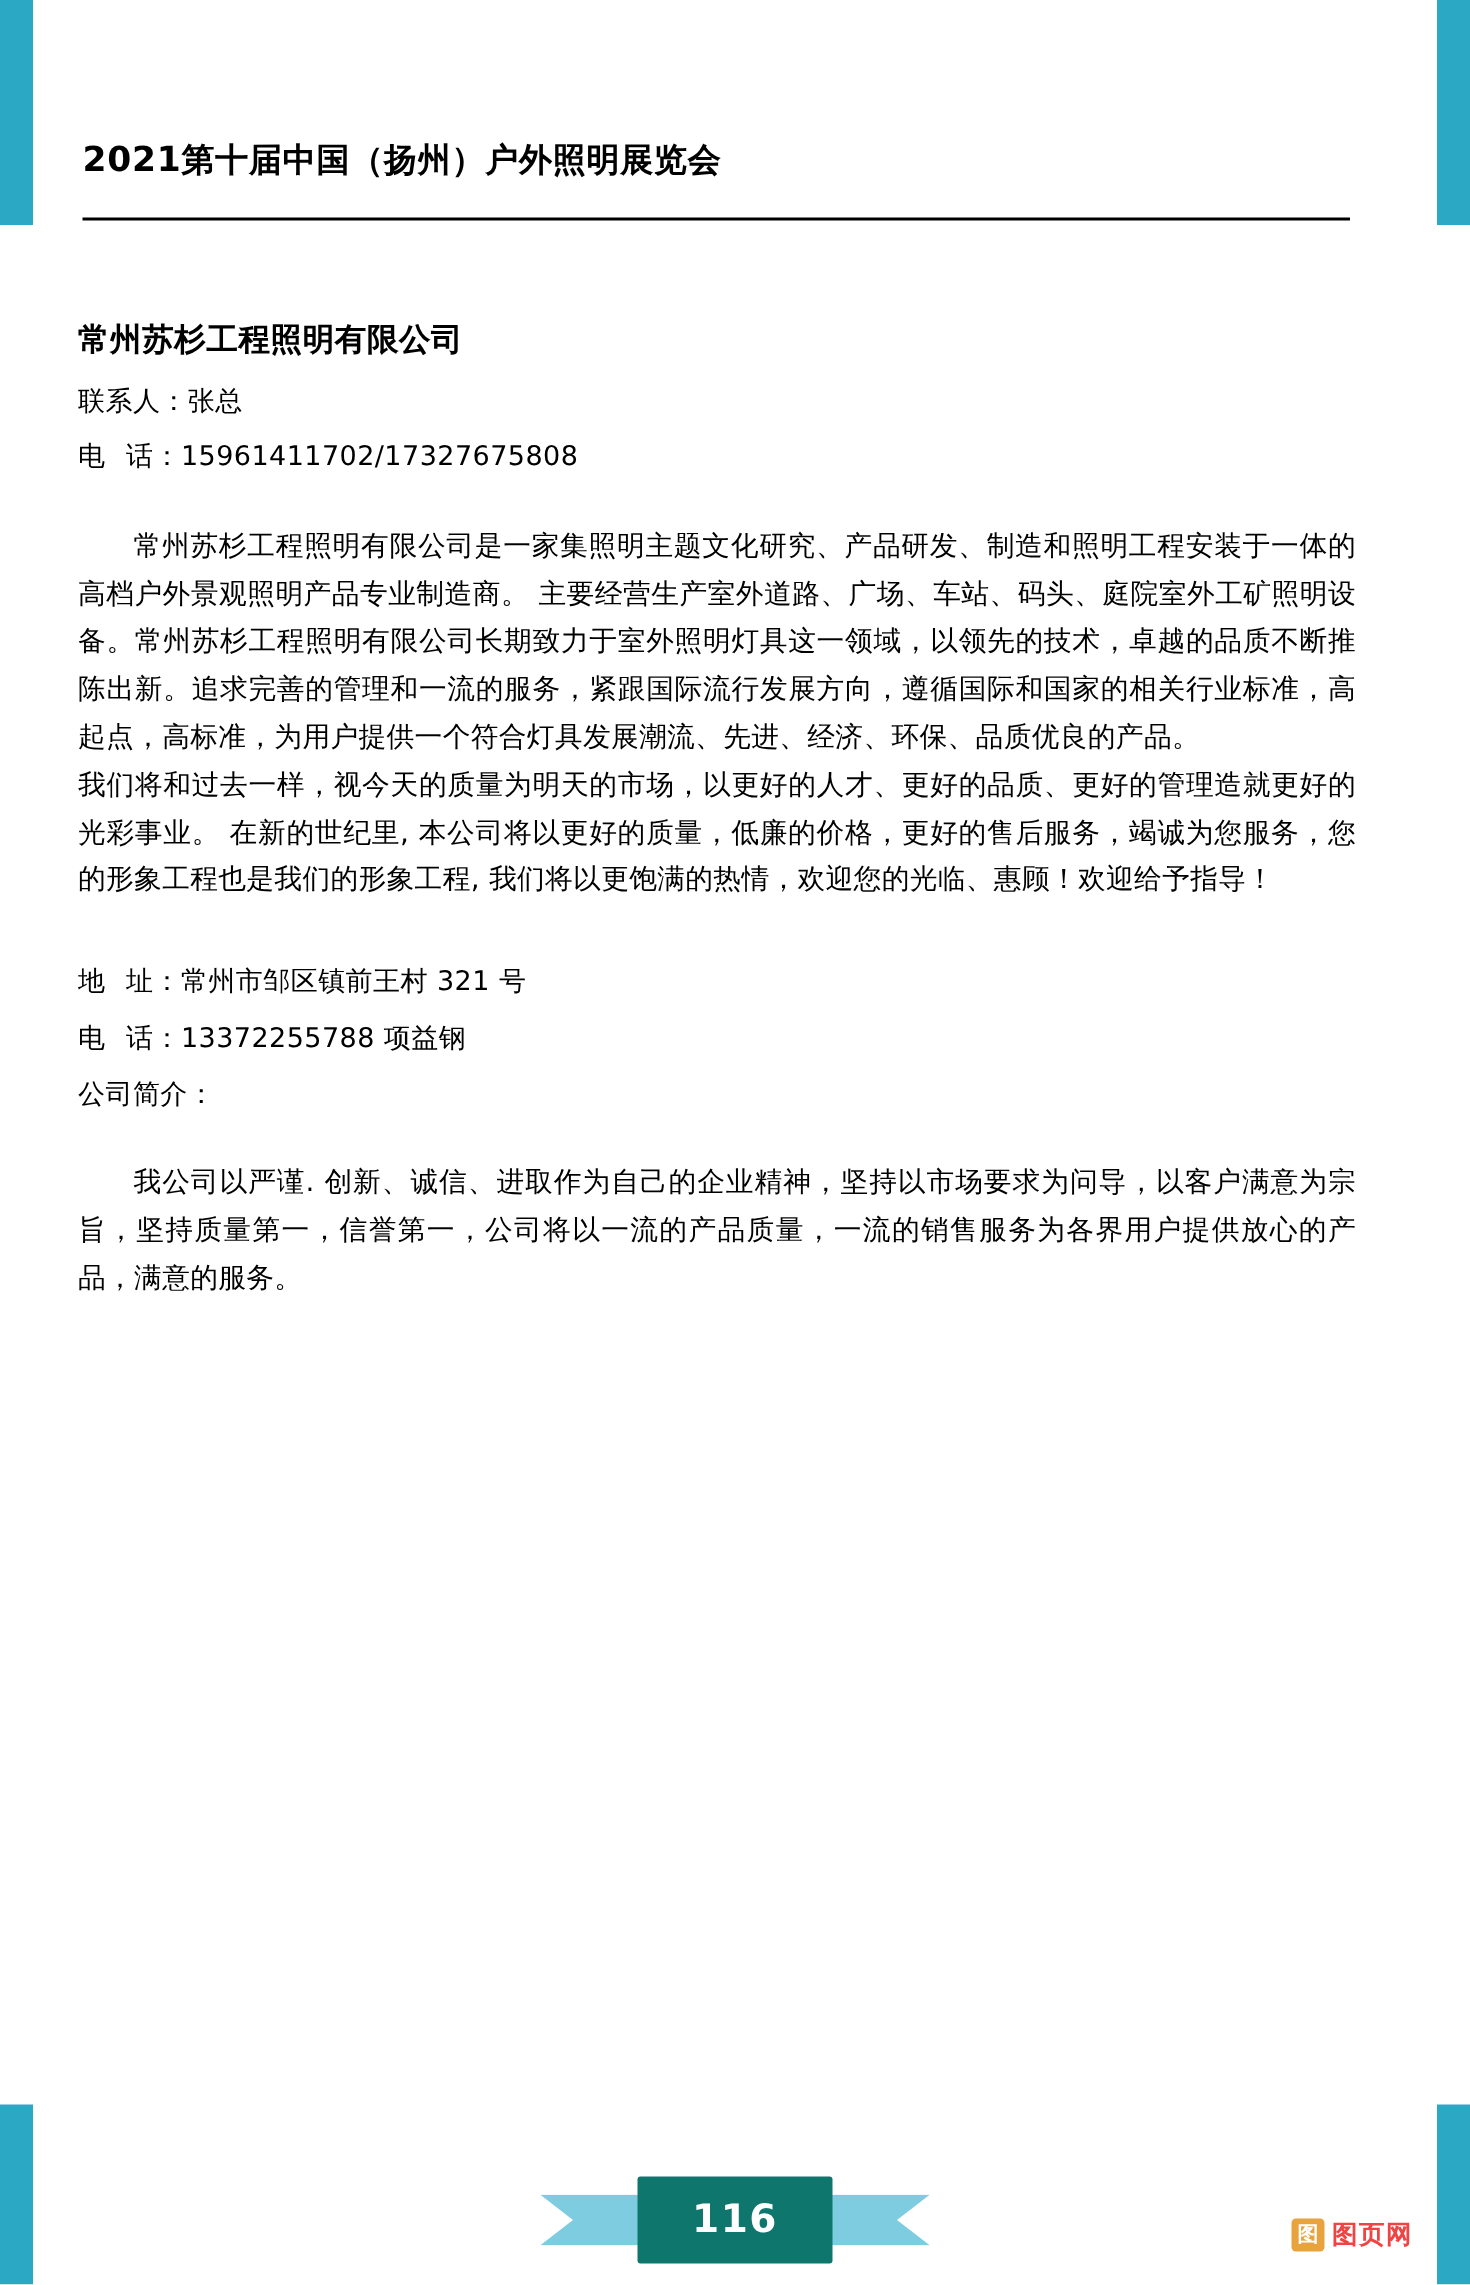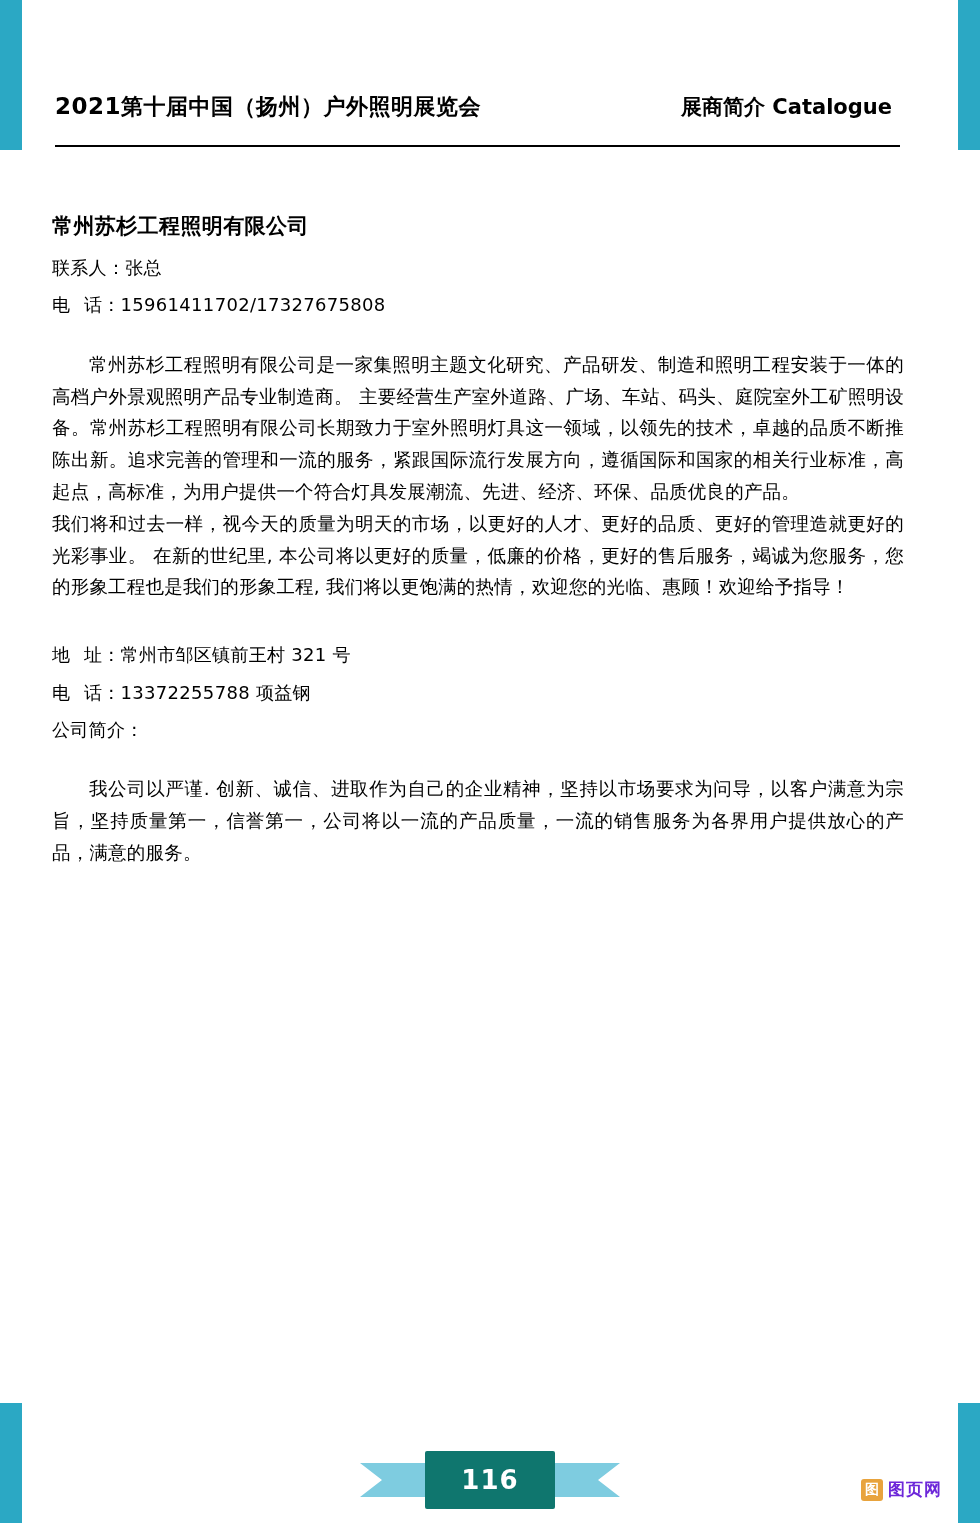--- a/index.html
+++ b/index.html
@@ -188,37 +188,36 @@
     color: #fff;
     font-size: 14px;
     font-weight: bold;
     display: flex;
     align-items: center;
     justify-content: center;
   }
   .watermark .wm-text {
     font-size: 17px;
     font-weight: bold;
-    color: #6d28d9;
+    color: #ef4444;
     letter-spacing: 1px;
   }
 </style>
 </head>
 <body>
 
 <div class="bar-top-left"></div>
 <div class="bar-top-right"></div>
 <div class="bar-bottom-left"></div>
 <div class="bar-bottom-right"></div>
 
 <div class="header">
   <div class="header-left">
     <span class="year">2021</span><span>第十届中国（扬州）户外照明展览会</span>
   </div>
-  <div class="header-right">展商简介 Catalogue</div>
 </div>
 <div class="header-rule"></div>
 
 <div class="content">
 
   <div>
     <div class="company-title">常州苏杉工程照明有限公司</div>
     <div class="meta-line">联系人：张总</div>
     <div class="meta-line">
       <span class="spaced">电</span><span>话：</span><span>15961411702/17327675808</span>

